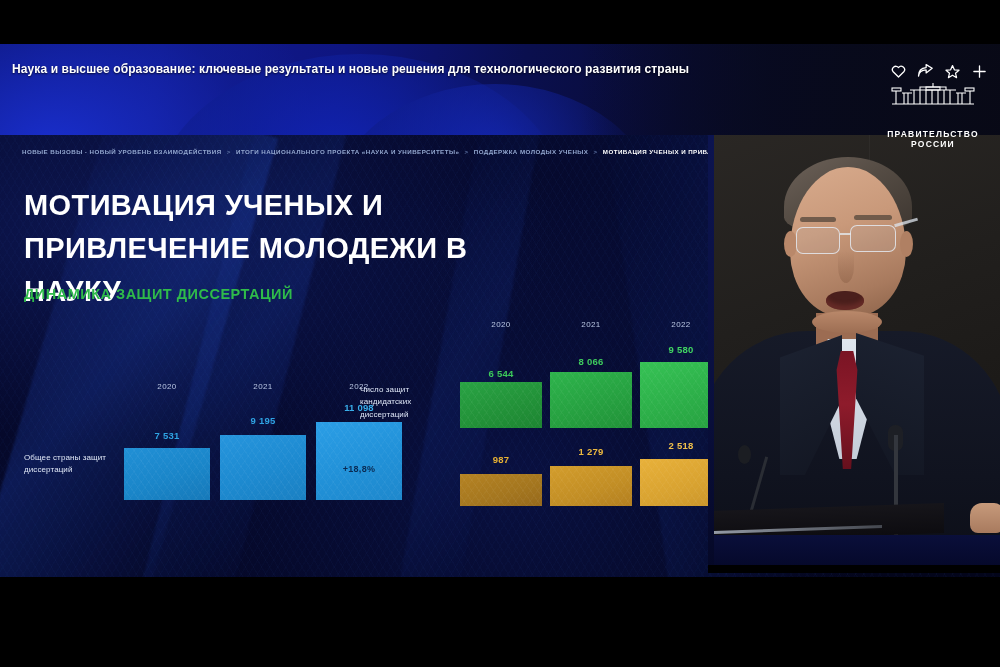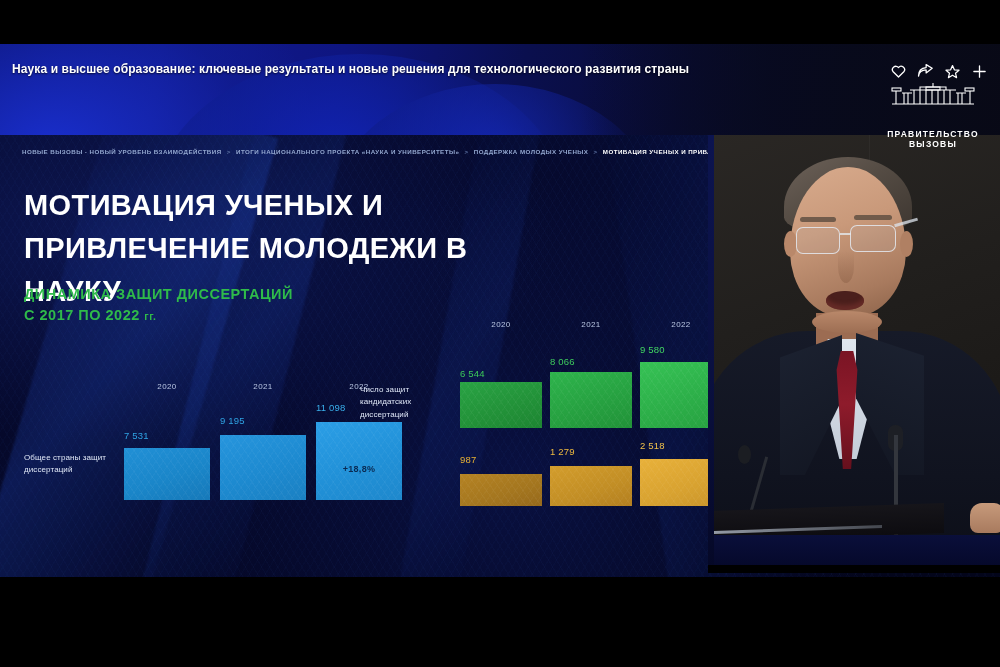--- a/index.html
+++ b/index.html
@@ -121,22 +121,22 @@
   }
   .bar-wrap { position: absolute; }
   .bar { position: absolute; bottom: 0; left: 0; right: 0; }
   .bar-tex {
     position: absolute; inset: 0; opacity: 0.22;
     background-image:
       repeating-linear-gradient(55deg, rgba(255,255,255,0.18) 0px, rgba(255,255,255,0.18) 1px, transparent 1px, transparent 6px),
       repeating-linear-gradient(-55deg, rgba(255,255,255,0.12) 0px, rgba(255,255,255,0.12) 1px, transparent 1px, transparent 6px);
   }
   .bar-value {
-    position: absolute; width: 100%; 
-    font-size: 9.5px; font-weight: normal; letter-spacing: 0.2px;
+    position: absolute; width: 100%; text-align: center;
+    font-size: 9.5px; font-weight: bold; letter-spacing: 0.2px;
   }
   .bar-year {
     position: absolute; width: 100%; text-align: center;
     font-size: 8px; color: #b9c6e2; letter-spacing: 0.4px;
   }
   .bar-delta {
     position: absolute; width: 100%; text-align: center;
     font-size: 9px; font-weight: bold; color: #0a2a52; letter-spacing: 0.3px;
   }
 
@@ -300,21 +300,21 @@
           <path d="M30 8V5h26v3"></path>
           <path d="M43 1v4"></path>
           <rect x="36" y="5" width="14" height="3"></rect>
           <path d="M14 22V11M18 22V11M68 22V11M72 22V11"></path>
           <path d="M12 11h10M66 11h10"></path>
         </g>
       </svg>
     </span>
     <div class="gov-text">
       <div>ПРАВИТЕЛЬСТВО</div>
-      <div>ВЫЗОВЫ</div>
+      <div>РОССИИ</div>
     </div>
   </div>
 
   <div class="slide">
     <div class="slide-streak s1"></div>
     <div class="slide-streak s2"></div>
     <div class="slide-streak s3"></div>
     <div class="slide-streak s4"></div>
     <div class="grid-tex"></div>
   </div>
@@ -325,24 +325,20 @@
     <span>ИТОГИ НАЦИОНАЛЬНОГО ПРОЕКТА «НАУКА И УНИВЕРСИТЕТЫ»</span>
     <span class="sep">&gt;</span>
     <span>ПОДДЕРЖКА МОЛОДЫХ УЧЕНЫХ</span>
     <span class="sep">&gt;</span>
     <span class="current">МОТИВАЦИЯ УЧЕНЫХ И ПРИВЛЕЧЕНИЕ МОЛОДЕЖИ В НАУКУ</span>
   </div>
 
   <div class="title">МОТИВАЦИЯ УЧЕНЫХ И ПРИВЛЕЧЕНИЕ МОЛОДЕЖИ В НАУКУ</div>
   <div class="subtitle">
     <div>ДИНАМИКА ЗАЩИТ ДИССЕРТАЦИЙ</div>
-    <div>
-      <span>С 2017 ПО 2022</span>
-      <span class="small">гг.</span>
-    </div>
   </div>
 
   <div class="chart" id="chart-total" style="left:24px; top:382px; width:320px; height:118px;">
     <div class="chart-label" style="left:0px; top:70px; width:96px;">
       <span>Общее страны защит диссертаций</span>
     </div>
     <div class="bar-wrap" style="left:100px; bottom:0; width:86px; height:118px;">
       <div class="bar-year" style="top:0px;">2020</div>
       <div class="bar-value" style="top:48px; color:#2fa3e3;">7 531</div>
       <div class="bar" style="height:52px; background:linear-gradient(160deg,#2190d6 0%,#1a86c9 55%,#1679b9 100%);">

